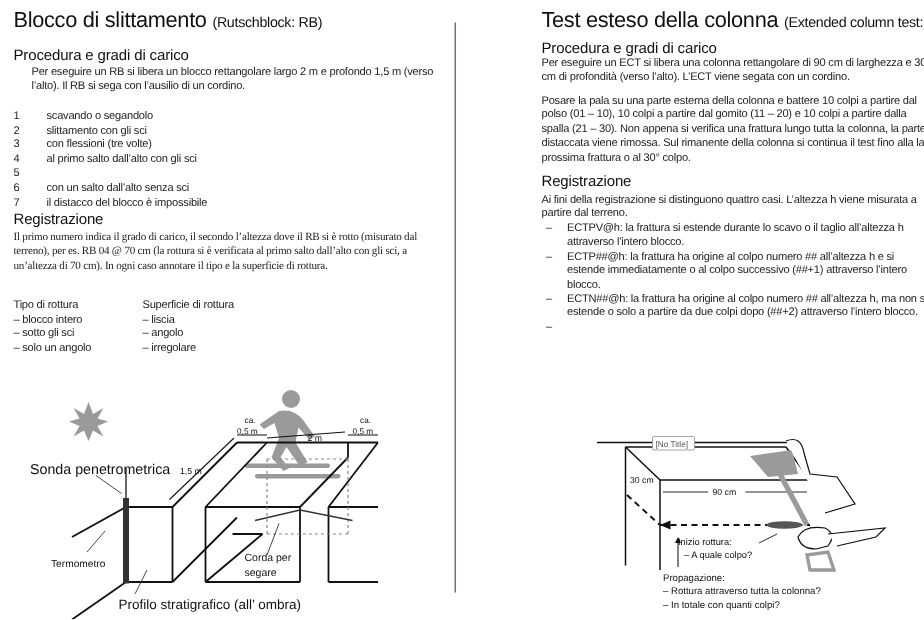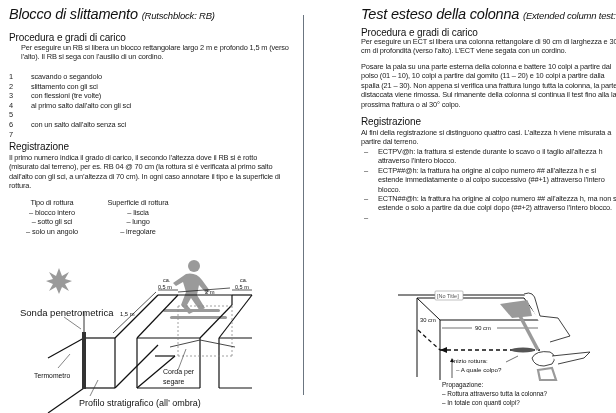--- a/index.html
+++ b/index.html
@@ -2,21 +2,21 @@
 <html><head>
 <meta charset="utf-8">
 <style>
   * { margin:0; padding:0; box-sizing:border-box; }
   html, body { width:616px; height:413px; background:#ffffff; overflow:hidden; }
   body { font-family:"Liberation Sans", sans-serif; color:#1c1c1c; position:relative; }
   .page { position:absolute; top:0; }
   .left { left:0; width:300px; }
   .right { left:306px; width:310px; }
   .divider { position:absolute; left:303px; top:15px; width:1px; height:380px; background:#6b7580; }
-  .title { position:absolute; font-size:14.5px; font-weight:normal; letter-spacing:-0.2px; color:#111; white-space:nowrap;font-style:italic; }
+  .title { position:absolute; font-size:14.5px; font-weight:normal; letter-spacing:-0.2px; color:#111; white-space:nowrap; }
   .title .sub { font-size:9.5px; letter-spacing:-0.2px; }
   .h2 { position:absolute; font-size:10px; color:#111; white-space:nowrap; letter-spacing:-0.1px; }
   .p { position:absolute; font-size:7.4px; line-height:9.4px; color:#222; letter-spacing:-0.15px; }
   .list { position:absolute; font-size:7.4px; line-height:9.6px; color:#222; list-style:none; letter-spacing:-0.15px; }
   .list li { display:flex; }
   .list .num { width:22px; flex:none; }
   .cols { position:absolute; display:flex; font-size:7.4px; line-height:9.6px; color:#222; letter-spacing:-0.15px; }
   .cols .col { width:86px; }
   .dash-list { position:absolute; list-style:none; font-size:7.4px; line-height:9.4px; color:#222; letter-spacing:-0.15px; }
   .dash-list li { display:flex; }
@@ -54,37 +54,38 @@
       </li>
     <li>
         <span class="num">5</span>
       </li>
     <li>
         <span class="num">6</span>
         <span>con un salto dall’alto senza sci</span>
       </li>
     <li>
         <span class="num">7</span>
+        <span>il distacco del blocco è impossibile</span>
       </li>
   </ul>
 
   <div class="h2" style="left:9px; top:141px;">Registrazione</div>
-  <div class="p" style="left:9px; top:153px; width:272px;">Il primo numero indica il grado di carico, il secondo l’altezza dove il RB si è rotto (misurato dal terreno), per es. RB 04 @ 70 cm (la rottura si è verificata al primo salto dall’alto con gli sci, a un’altezza di 70 cm). In ogni caso annotare il tipo e la superficie di rottura.</div>
-
-  <div class="cols" style="left:9px; top:198px;text-align:center;">
+  <div class="p" style="left:9px; top:153px; width:272px;font-family:Liberation Serif, serif;">Il primo numero indica il grado di carico, il secondo l’altezza dove il RB si è rotto (misurato dal terreno), per es. RB 04 @ 70 cm (la rottura si è verificata al primo salto dall’alto con gli sci, a un’altezza di 70 cm). In ogni caso annotare il tipo e la superficie di rottura.</div>
+
+  <div class="cols" style="left:9px; top:198px;">
     <div class="col">
       <div>Tipo di rottura</div>
       <div>– blocco intero</div>
       <div>– sotto gli sci</div>
       <div>– solo un angolo</div>
     </div>
     <div class="col">
       <div>Superficie di rottura</div>
       <div>– liscia</div>
-      <div>– lungo</div>
+      <div>– angolo</div>
       <div>– irregolare</div>
     </div>
   </div>
 
   <svg style="position:absolute; left:0; top:250px;" width="300" height="163" viewBox="0 0 300 163">
 
     <g transform="translate(59,31)">
       <polygon fill="#9a9a9a" points="0,-13 3,-5 10,-9 6,-2 13,0 6,3 10,10 3,6 0,13 -3,6 -10,10 -6,3 -13,0 -6,-2 -10,-9 -3,-5"></polygon>
     </g>
 

